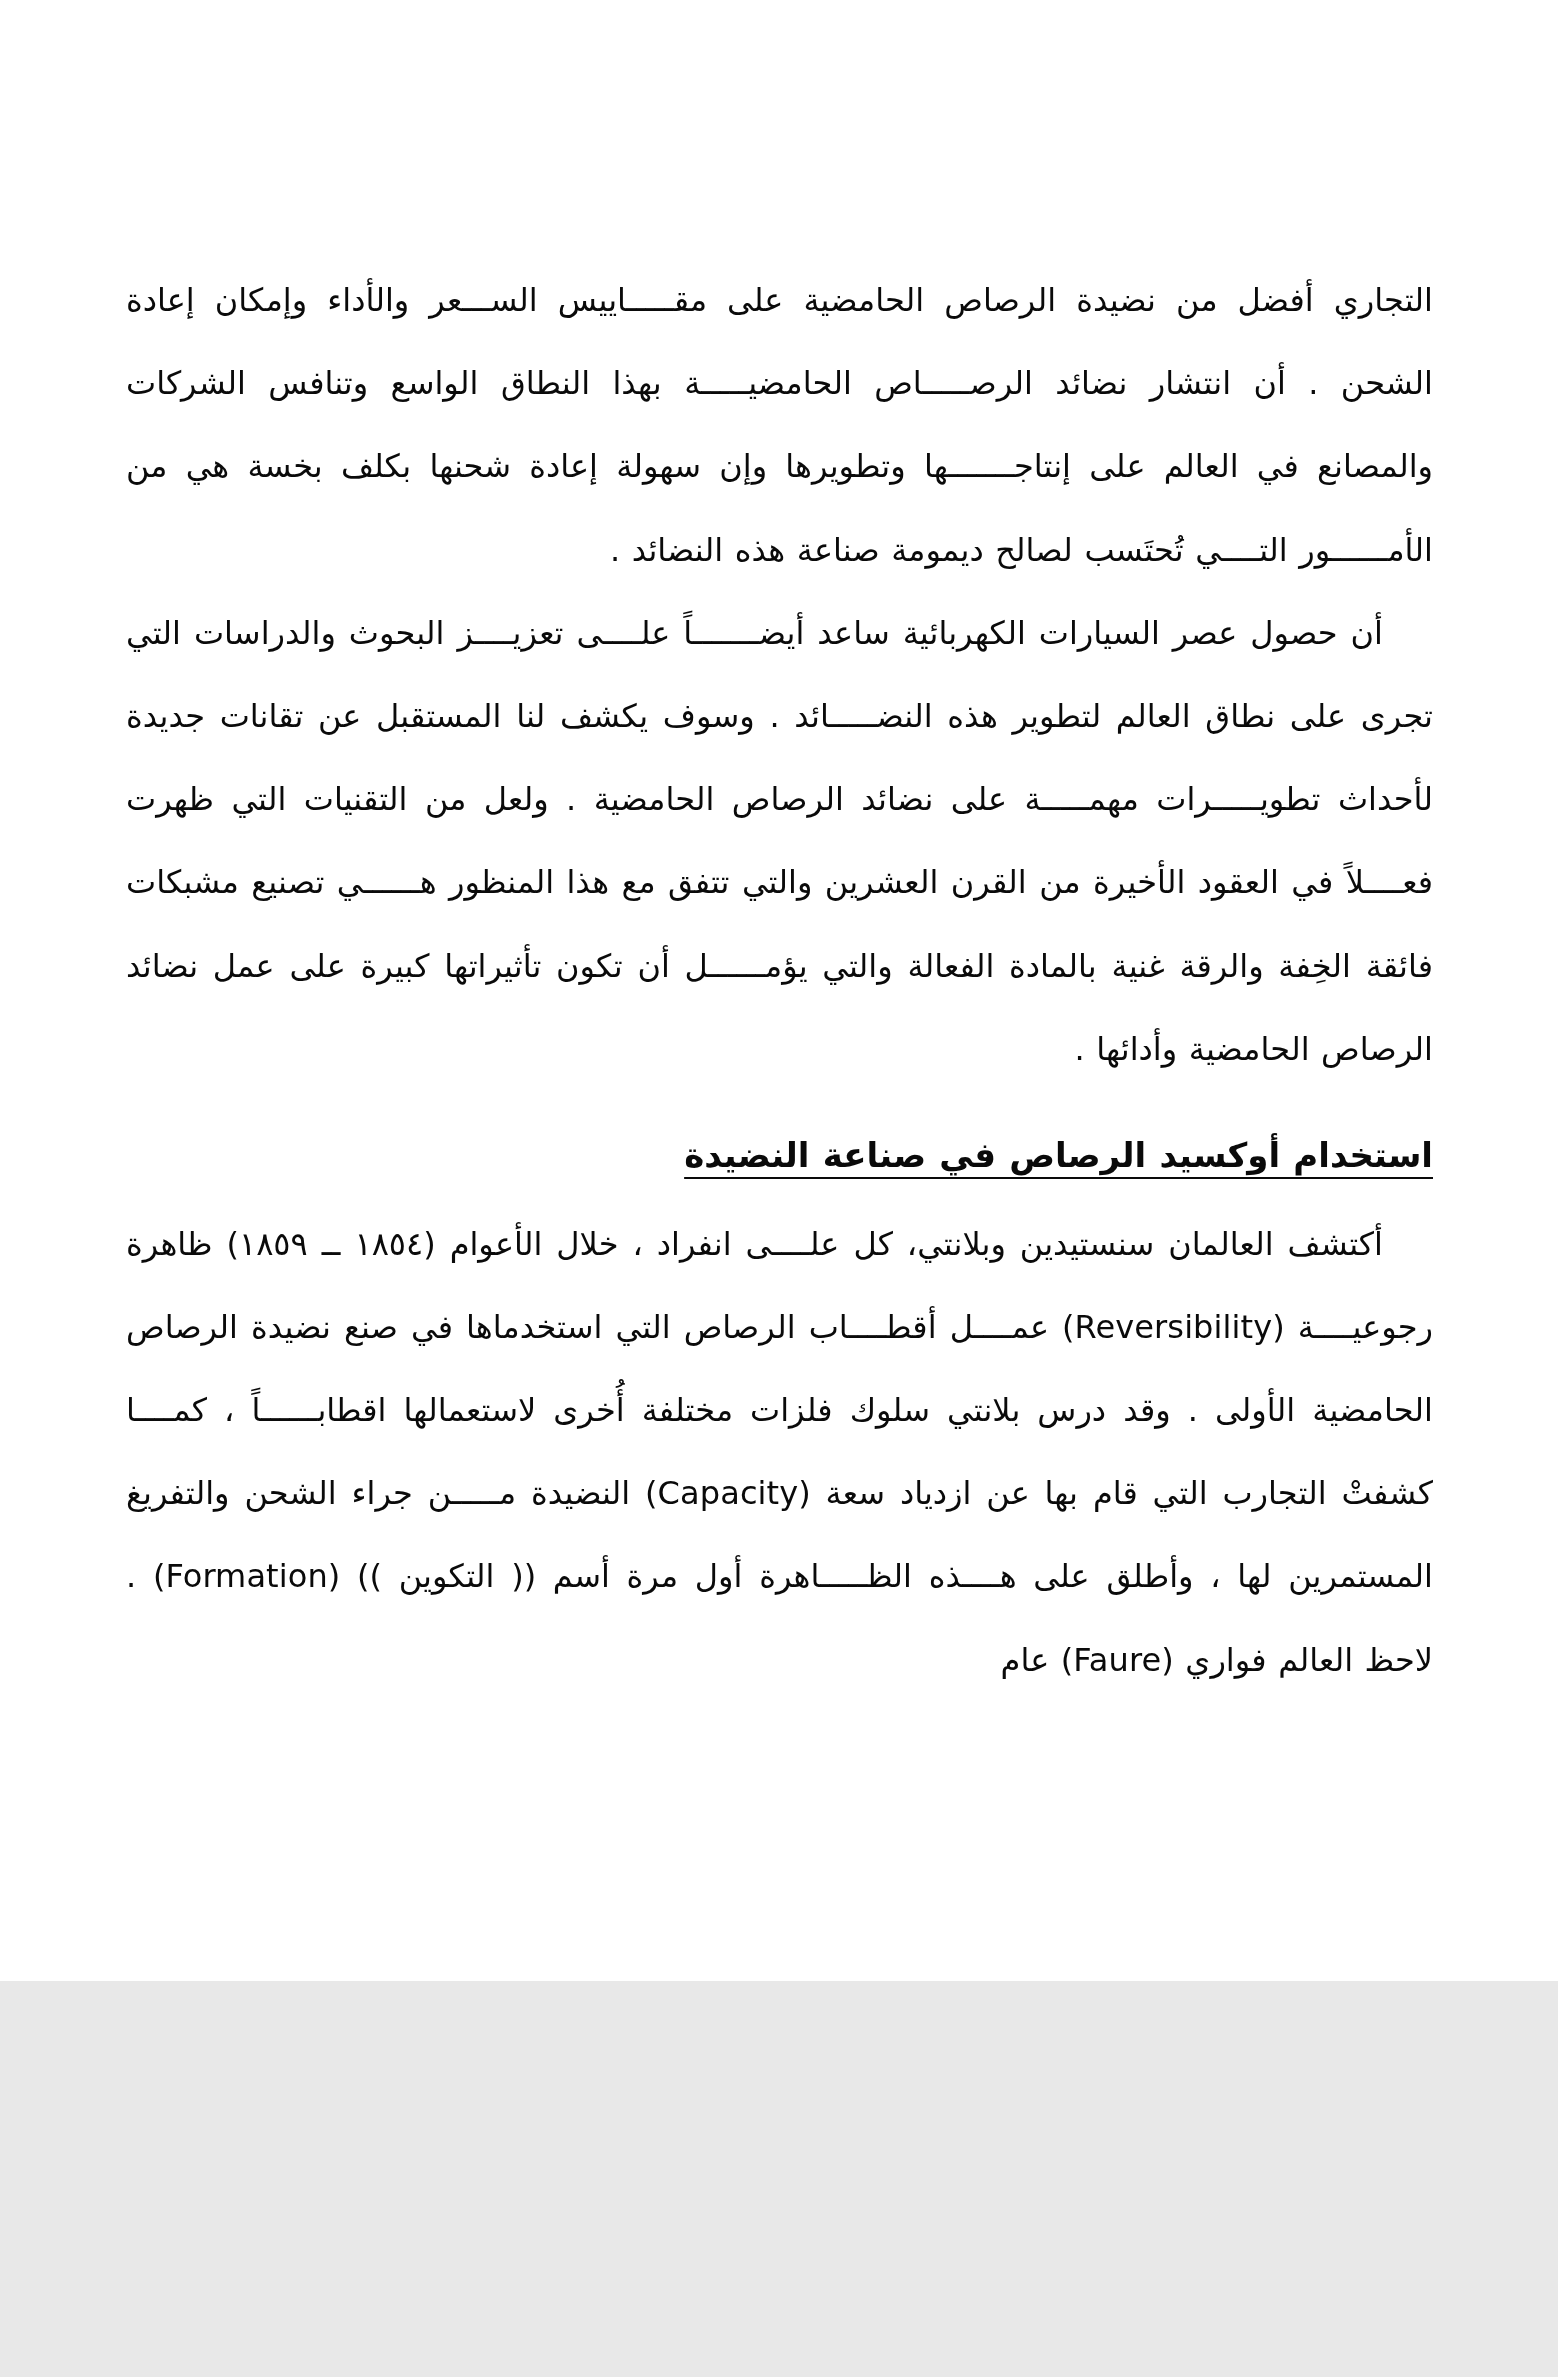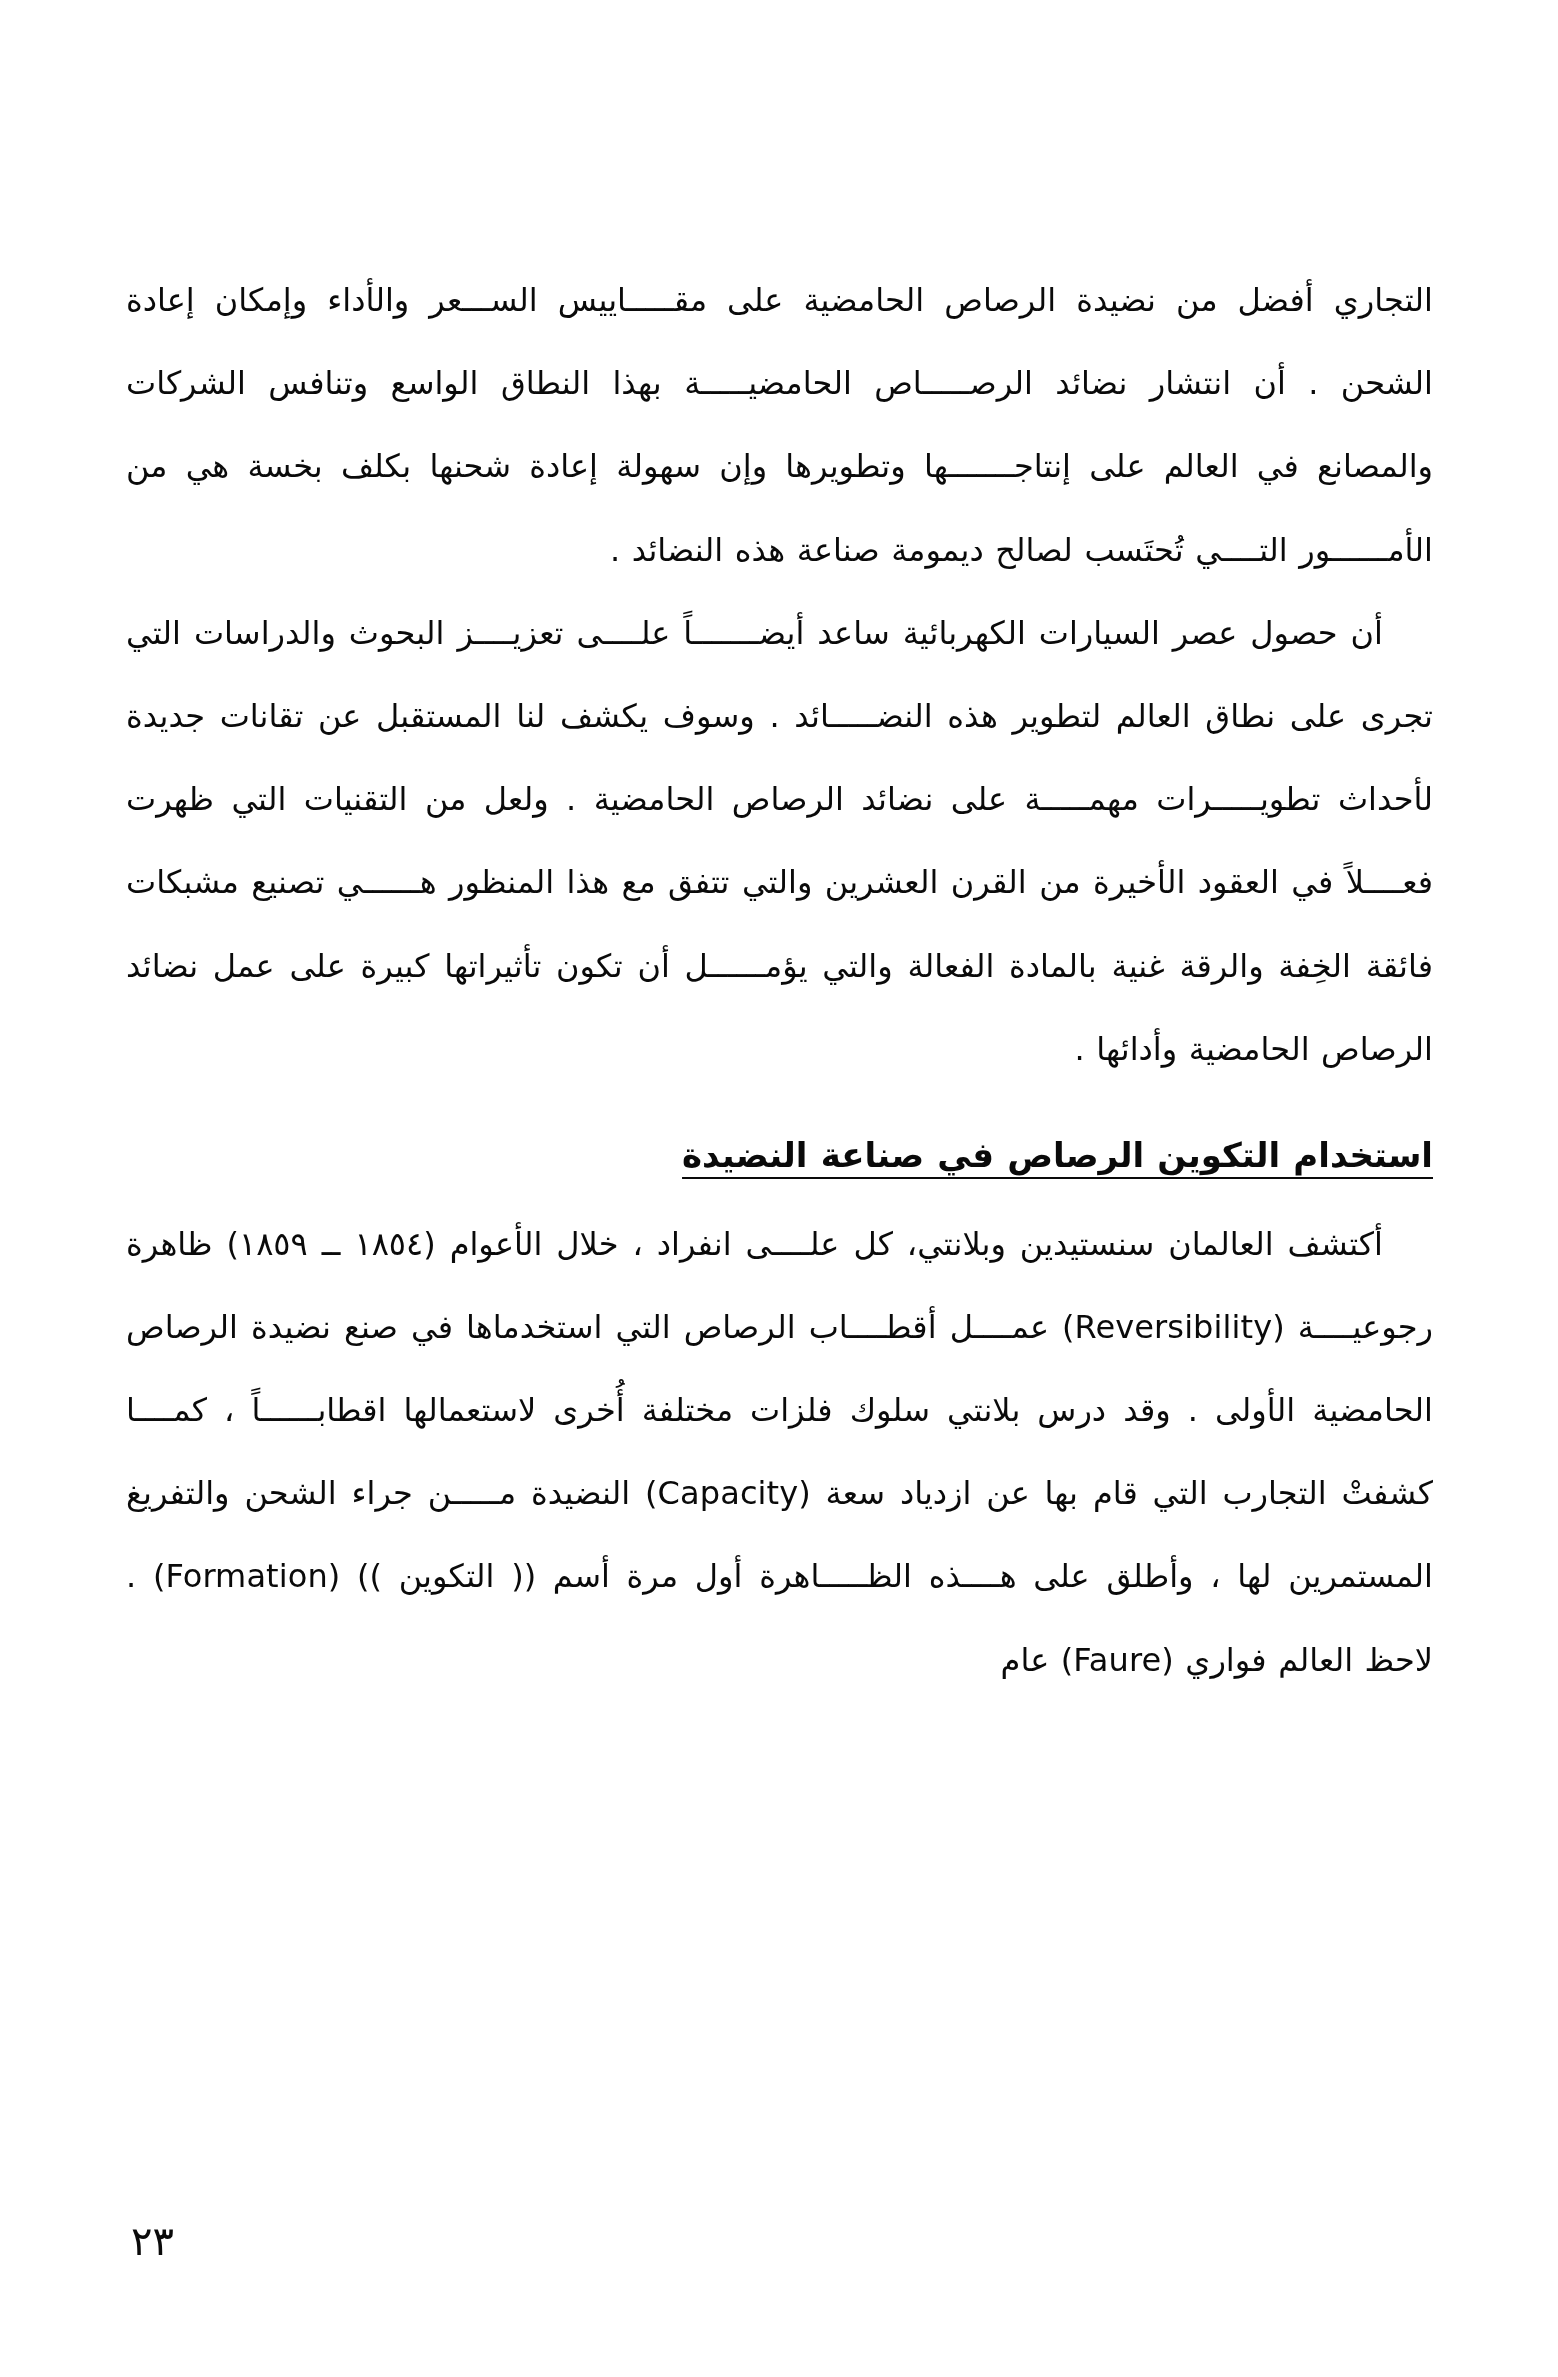--- a/index.html
+++ b/index.html
@@ -3,21 +3,21 @@
 <meta charset="utf-8">
 <style>
   html, body {
     margin: 0;
     padding: 0;
     background: #e8e8e8;
   }
   .page {
     position: relative;
     width: 1559px;
-    height: 2377px;
+    height: 1981px;
     margin: 0 auto;
     background: #ffffff;
     color: #0a0a0a;
     font-family: "DejaVu Sans", sans-serif;
     overflow: hidden;
   }
   .text-block {
     position: absolute;
     top: 259px;
     right: 126px;
@@ -55,18 +55,18 @@
     direction: rtl;
   }
 </style>
 </head>
 <body>
 
 <div class="page">
   <div class="text-block">
     <p>التجاري أفضل من نضيدة الرصاص الحامضية على مقـــــاييس الســـعر والأداء وإمكان إعادة الشحن . أن انتشار نضائد الرصـــــاص الحامضيـــــة بهذا النطاق الواسع وتنافس الشركات والمصانع في العالم على إنتاجـــــــها وتطويرها وإن سهولة إعادة شحنها بكلف بخسة هي من الأمــــــور التــــي تُحتَسب لصالح ديمومة صناعة هذه النضائد .</p>
     <p class="indent">أن حصول عصر السيارات الكهربائية ساعد أيضـــــــاً علــــى تعزيــــز البحوث والدراسات التي تجرى على نطاق العالم لتطوير هذه النضـــــائد . وسوف يكشف لنا المستقبل عن تقانات جديدة لأحداث تطويـــــرات مهمـــــة على نضائد الرصاص الحامضية . ولعل من التقنيات التي ظهرت فعــــلاً في العقود الأخيرة من القرن العشرين والتي تتفق مع هذا المنظور هــــــي تصنيع مشبكات فائقة الخِفة والرقة غنية بالمادة الفعالة والتي يؤمــــــل أن تكون تأثيراتها كبيرة على عمل نضائد الرصاص الحامضية وأدائها .</p>
-    <h2 class="section-heading">استخدام التكوين الرصاص في صناعة النضيدة</h2>
+    <h2 class="section-heading">استخدام أوكسيد الرصاص في صناعة النضيدة</h2>
     <p class="indent">أكتشف العالمان سنستيدين وبلانتي، كل علــــى انفراد ، خلال الأعوام (١٨٥٤ ــ ١٨٥٩) ظاهرة رجوعيــــة (Reversibility) عمــــل أقطــــاب الرصاص التي استخدماها في صنع نضيدة الرصاص الحامضية الأولى . وقد درس بلانتي سلوك فلزات مختلفة أُخرى لاستعمالها اقطابــــــاً ، كمــــا كشفتْ التجارب التي قام بها عن ازدياد سعة (Capacity) النضيدة مـــــن جراء الشحن والتفريغ المستمرين لها ، وأطلق على هــــذه الظـــــاهرة أول مرة أسم (( التكوين )) (Formation) . لاحظ العالم فواري (Faure) عام</p>
   </div>
   <div class="page-number">٢٣</div>
 </div>
 
 
 </body></html>

